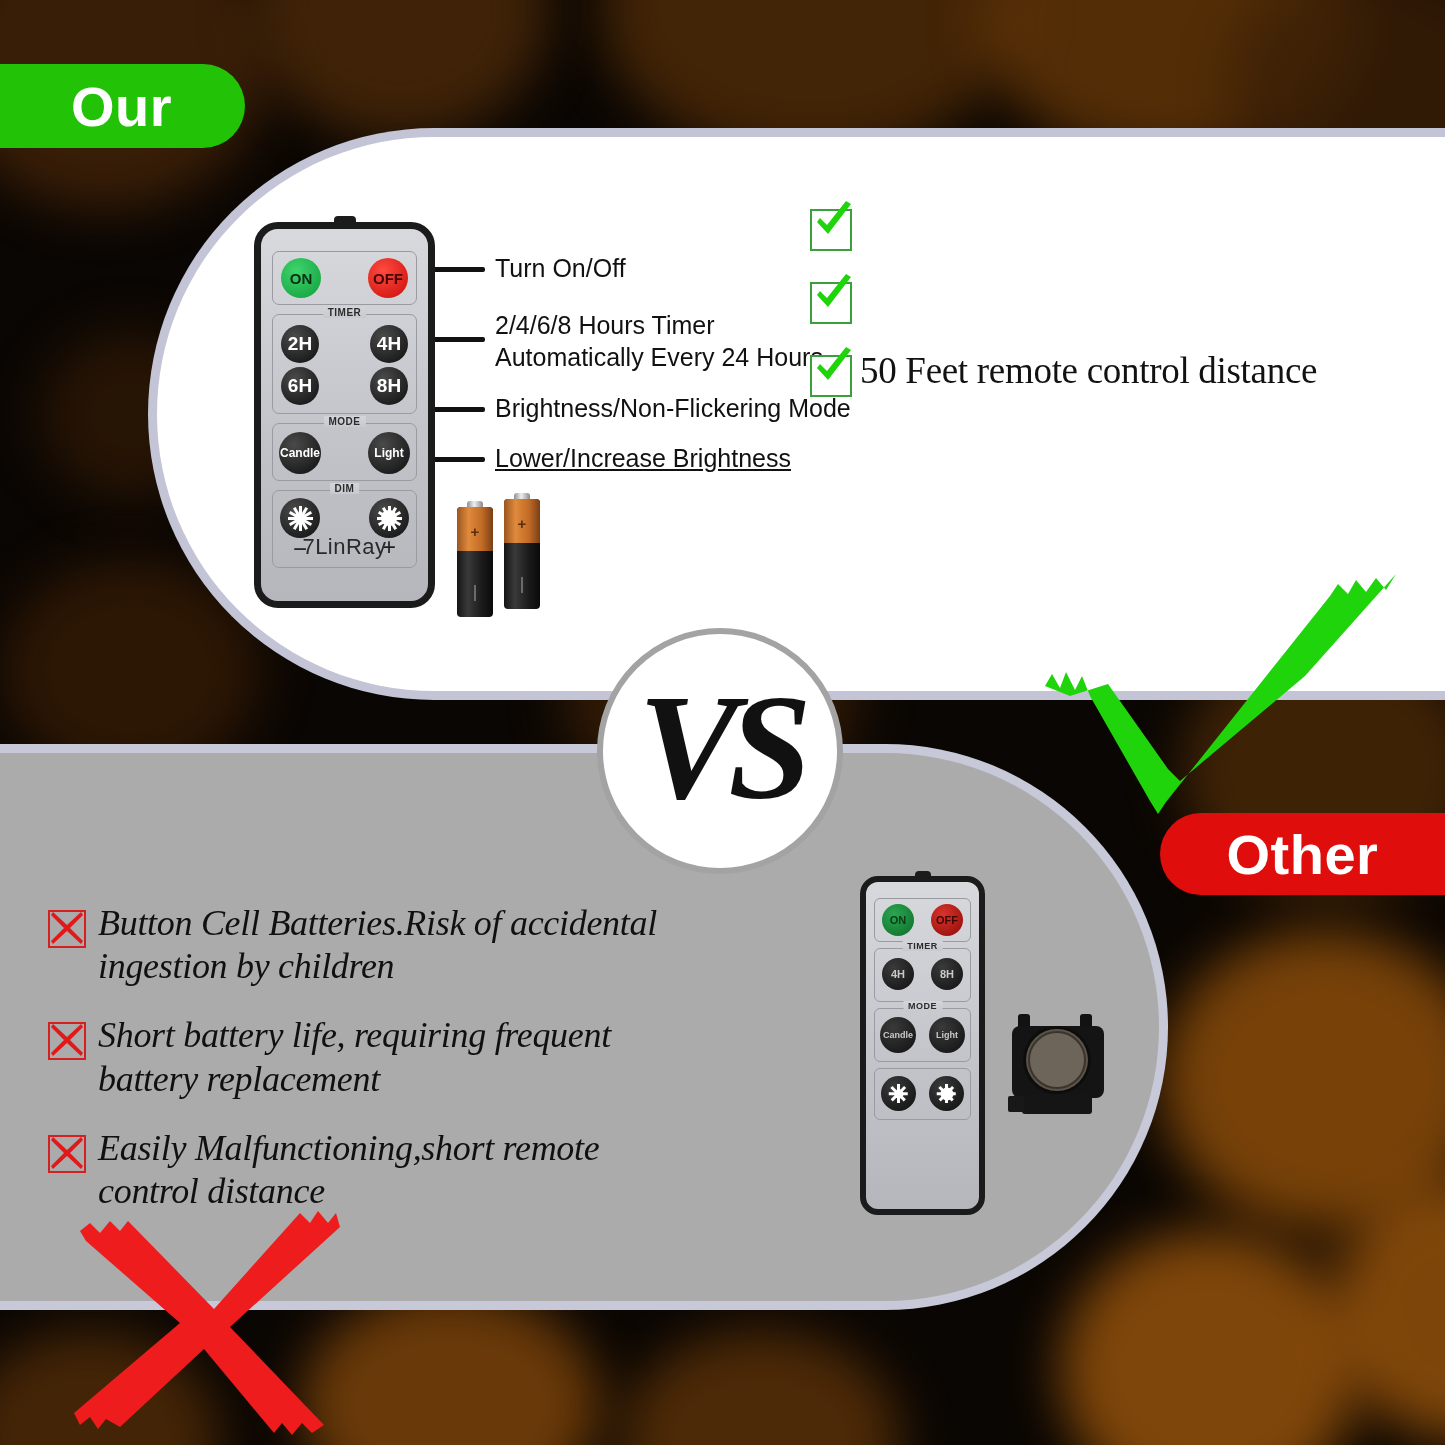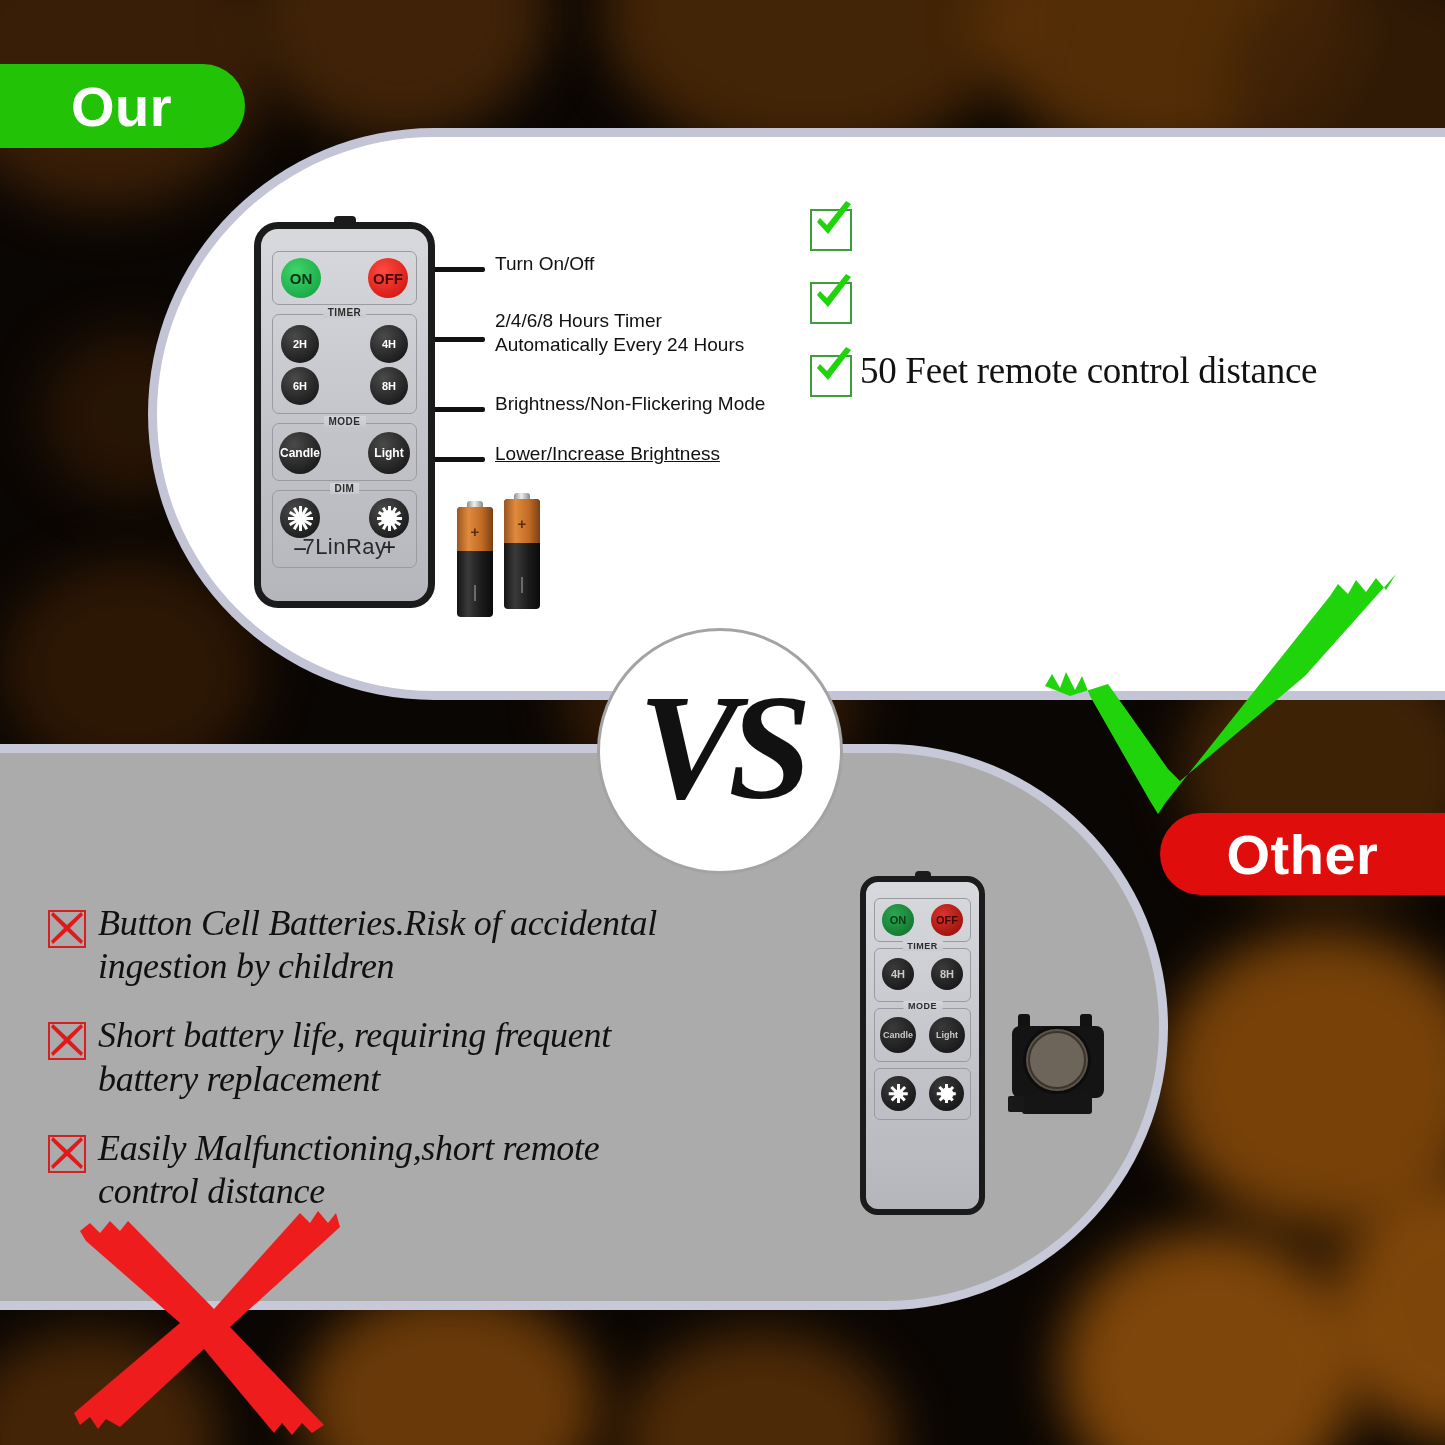--- a/index.html
+++ b/index.html
@@ -30,55 +30,55 @@
          font-weight:bold;color:#fff;letter-spacing:.5px;}
   .badge-our{left:-14px;top:64px;width:259px;height:84px;background:#22c306;
              border-top-right-radius:44px;border-bottom-right-radius:44px;
              justify-content:center;font-size:56px;padding-left:12px;box-sizing:border-box;}
   .badge-other{right:0;top:813px;width:285px;height:82px;background:#e00d0d;
                border-top-left-radius:44px;border-bottom-left-radius:44px;
                justify-content:center;font-size:56px;box-sizing:border-box;}
 
   
   .vs-circle{position:absolute;left:597px;top:628px;width:246px;height:246px;
-    border-radius:50%;background:#fff;border:3px solid #a3a3a3;box-sizing:border-box;
+    border-radius:50%;background:#fff;border:6px solid #a3a3a3;box-sizing:border-box;
     display:flex;align-items:center;justify-content:center;z-index:6;}
   .vs-text{font-family:"Liberation Serif",serif;font-style:italic;font-weight:bold;
     font-size:150px;color:#111;letter-spacing:-10px;line-height:1;
     transform:translateY(-4px);}
 
   
   .remote{position:absolute;background:linear-gradient(180deg,#d8d9dd 0%,#c2c4ca 55%,#b4b6bc 100%);
     border:7px solid #1b1b1b;box-sizing:border-box;}
   .remote-our{left:245px;top:213px;width:181px;height:386px;border-radius:24px;z-index:4;}
   .remote-nub{position:absolute;left:50%;top:-13px;transform:translateX(-50%);
     width:22px;height:11px;background:#1b1b1b;border-radius:4px 4px 0 0;}
   .grp{position:absolute;left:11px;right:11px;border:1px solid #9a9ba1;border-radius:7px;}
   .grp-label{position:absolute;top:-8px;left:50%;transform:translateX(-50%);
     background:linear-gradient(180deg,#d4d5da,#c7c9cf);padding:0 5px;
     font-size:10px;color:#2b2b2b;letter-spacing:.5px;font-weight:600;}
   .btn{position:absolute;border-radius:50%;display:flex;align-items:center;
     justify-content:center;color:#fff;font-weight:bold;}
   .btn-on{background:radial-gradient(circle at 38% 32%,#3fd46b,#0f9e3c);font-size:15px;color:#0c2d15;}
   .btn-off{background:radial-gradient(circle at 38% 32%,#ff4b41,#c80d07);font-size:15px;color:#4a0604;}
-  .btn-dark{background:radial-gradient(circle at 36% 30%,#4a4a4a,#0e0e0e);font-size:11px;}
+  .btn-dark{background:radial-gradient(circle at 36% 30%,#4a4a4a,#0e0e0e);font-size:19px;}
   .btn-dark.small-txt{font-size:12px;}
   .pm{position:absolute;font-size:24px;color:#1d1d1d;font-weight:500;}
   .brand{position:absolute;left:0;right:0;text-align:center;font-size:22px;color:#2a2a2a;letter-spacing:.5px;}
 
   
   .sun{position:relative;width:26px;height:26px;}
   .sun .core{position:absolute;left:50%;top:50%;transform:translate(-50%,-50%);
     width:11px;height:11px;border-radius:50%;background:#fff;}
   .sun .ray{position:absolute;left:50%;top:50%;width:3px;height:25px;margin-left:-1.5px;
     margin-top:-12.5px;background:#fff;}
 
   
   .lead{position:absolute;height:5px;background:#111;border-radius:2px;}
-  .lead-label{position:absolute;font-size:19px;color:#111;line-height:1.28;}
+  .lead-label{position:absolute;font-size:25px;color:#111;line-height:1.28;}
 
   
   .aaa{position:absolute;width:36px;height:110px;border-radius:4px;
     background:linear-gradient(90deg,#141414 0%,#3a3a3a 30%,#1a1a1a 70%,#0a0a0a 100%);}
   .aaa .top{position:absolute;left:0;right:0;top:0;height:44px;border-radius:4px 4px 0 0;
     background:linear-gradient(90deg,#9a5520 0%,#e08a3c 32%,#c06a25 70%,#7a3f15 100%);}
   .aaa .cap{position:absolute;left:50%;top:-6px;transform:translateX(-50%);
     width:16px;height:12px;border-radius:3px 3px 0 0;
     background:linear-gradient(90deg,#8e8e8e,#efefef 45%,#8a8a8a);}
   .aaa .plus{position:absolute;left:50%;top:16px;transform:translateX(-50%);

